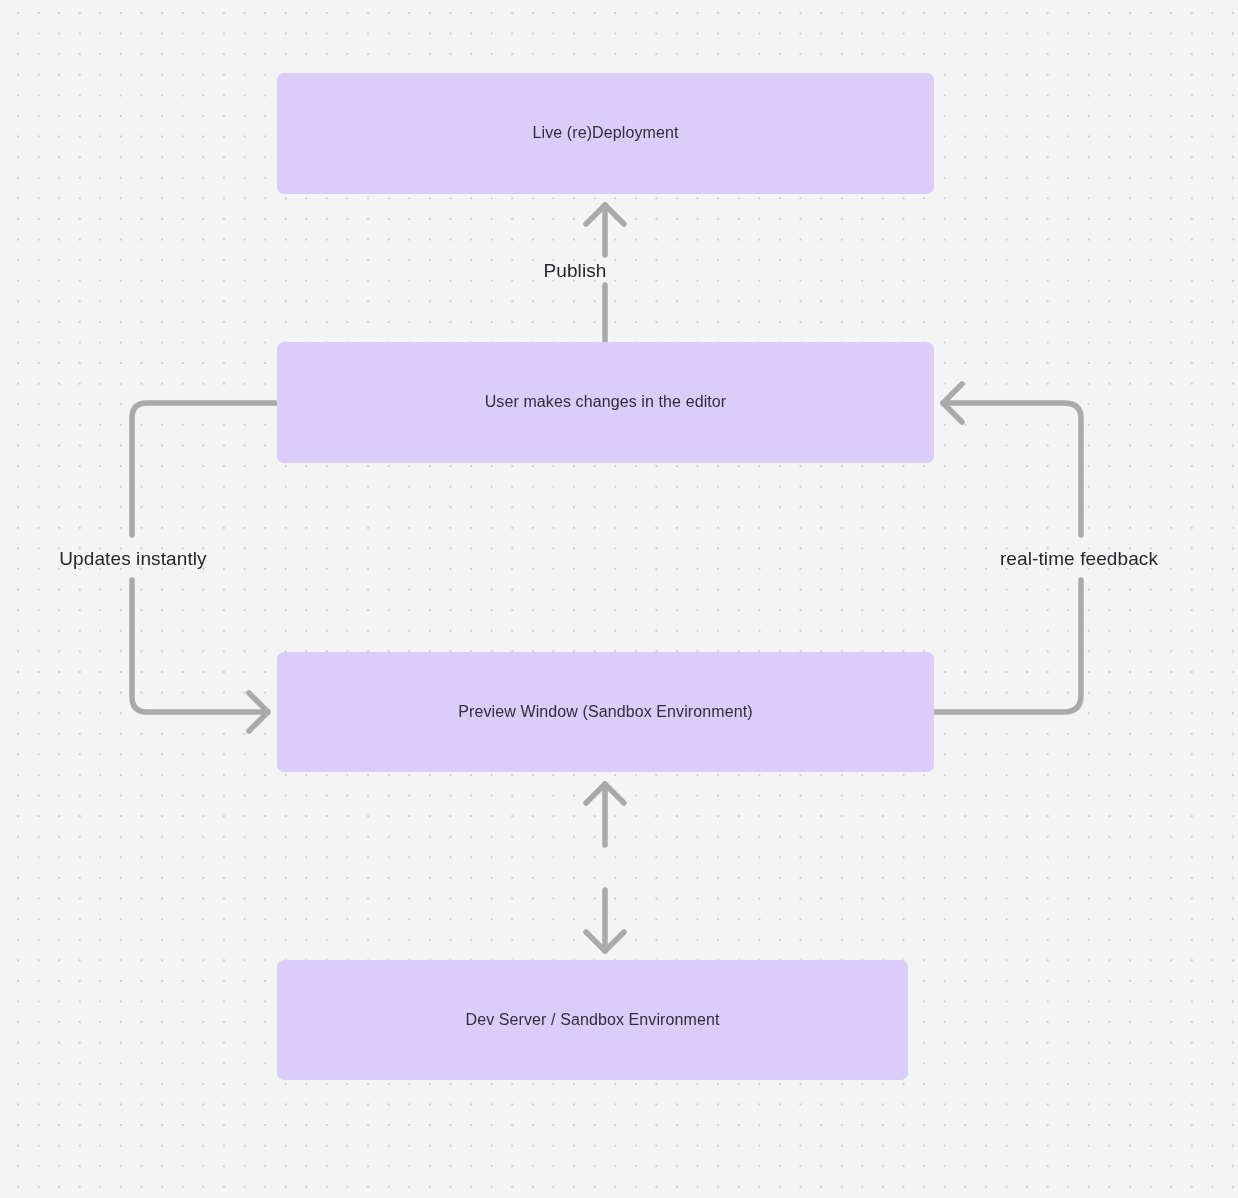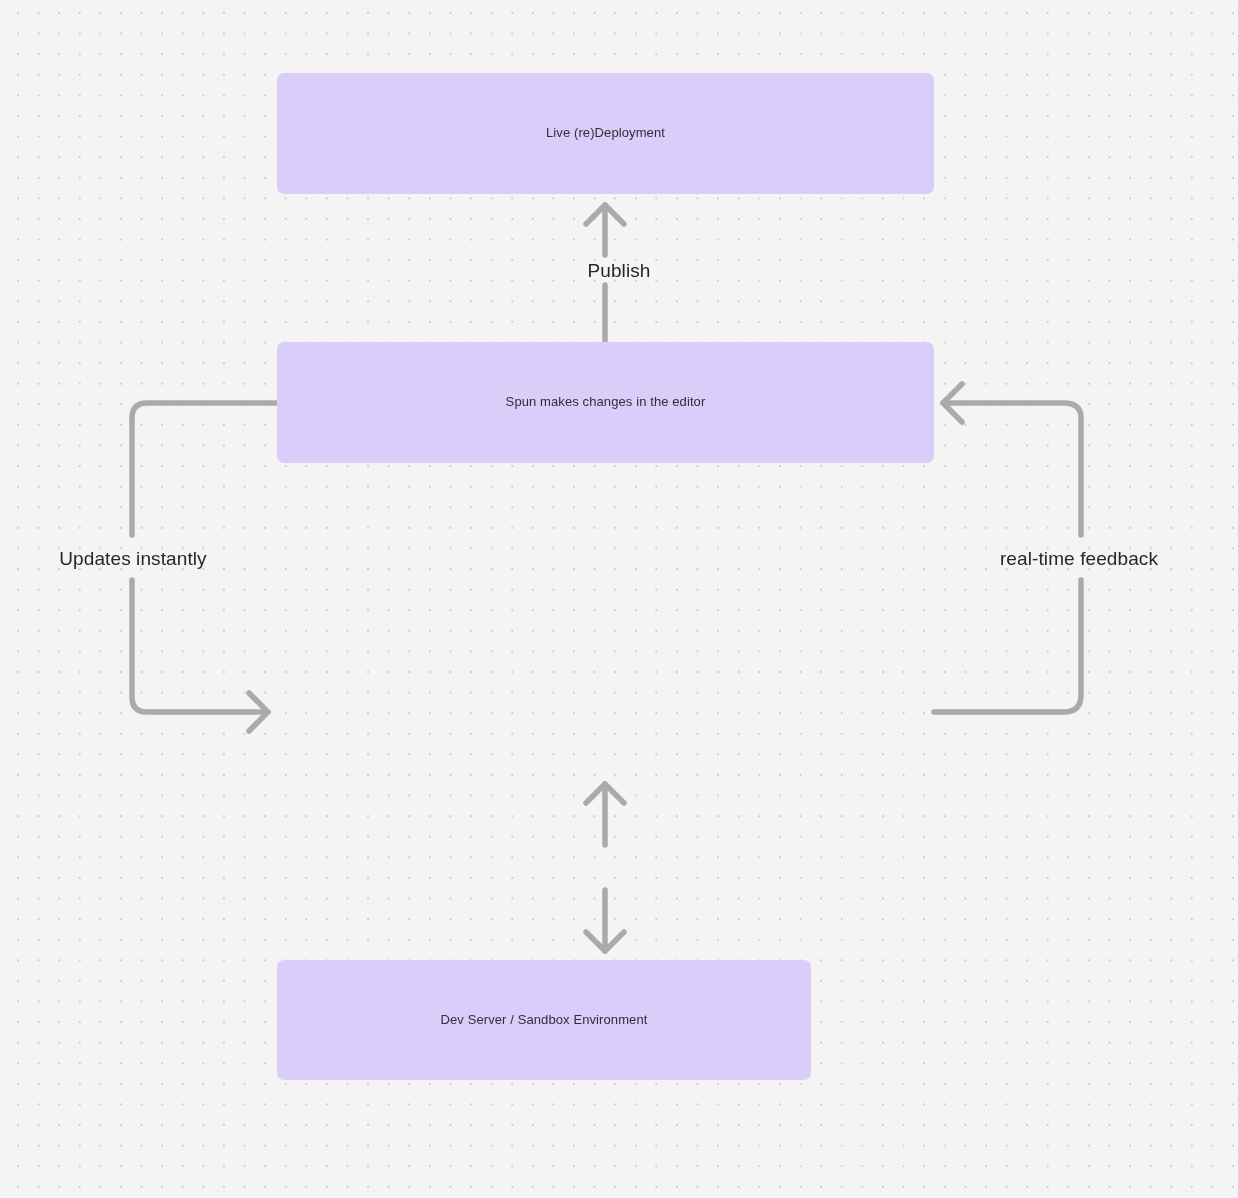--- a/index.html
+++ b/index.html
@@ -33,21 +33,21 @@
   .node {
     position: absolute;
     background: #dacdf9;
     border-radius: 7px;
     display: flex;
     align-items: center;
     justify-content: center;
     box-sizing: border-box;
   }
   .node-label {
-    font-size: 13px;
+    font-size: 16px;
     color: #2f2f38;
     letter-spacing: 0.1px;
     text-align: center;
     line-height: 1.3;
     white-space: nowrap;
   }
   .edge-label {
     position: absolute;
     font-size: 19px;
     color: #26262c;
@@ -85,28 +85,31 @@
       <path d="M 605 890 L 605 951"></path>
       <path d="M 586 932 L 605 951 L 624 932"></path>
     </g>
   </svg>
 
   <div class="node" style="left:277px; top:73px; width:657px; height:121px;">
     <span class="node-label">Live (re)Deployment</span>
   </div>
 
   <div class="node" style="left:277px; top:342px; width:657px; height:121px;">
-    <span class="node-label">Spun makes changes in the editor</span>
+    <span class="node-label">User makes changes in the editor</span>
   </div>
 
+  <div class="node" style="left:277px; top:652px; width:657px; height:120px;">
+    <span class="node-label">Preview Window (Sandbox Environment)</span>
+  </div>
 
-  <div class="node" style="left:277px; top:960px; width:534px; height:120px;">
+  <div class="node" style="left:277px; top:960px; width:631px; height:120px;">
     <span class="node-label">Dev Server / Sandbox Environment</span>
   </div>
 
-  <div class="edge-label center" style="left:619px; top:270px;">Publish</div>
+  <div class="edge-label center" style="left:575px; top:270px;">Publish</div>
 
   <div class="edge-label center" style="left:133px; top:558px;">Updates instantly</div>
 
   <div class="edge-label center" style="left:1079px; top:558px;text-align:center;">real-time feedback</div>
 
 
 </div>
 
 </body></html>

